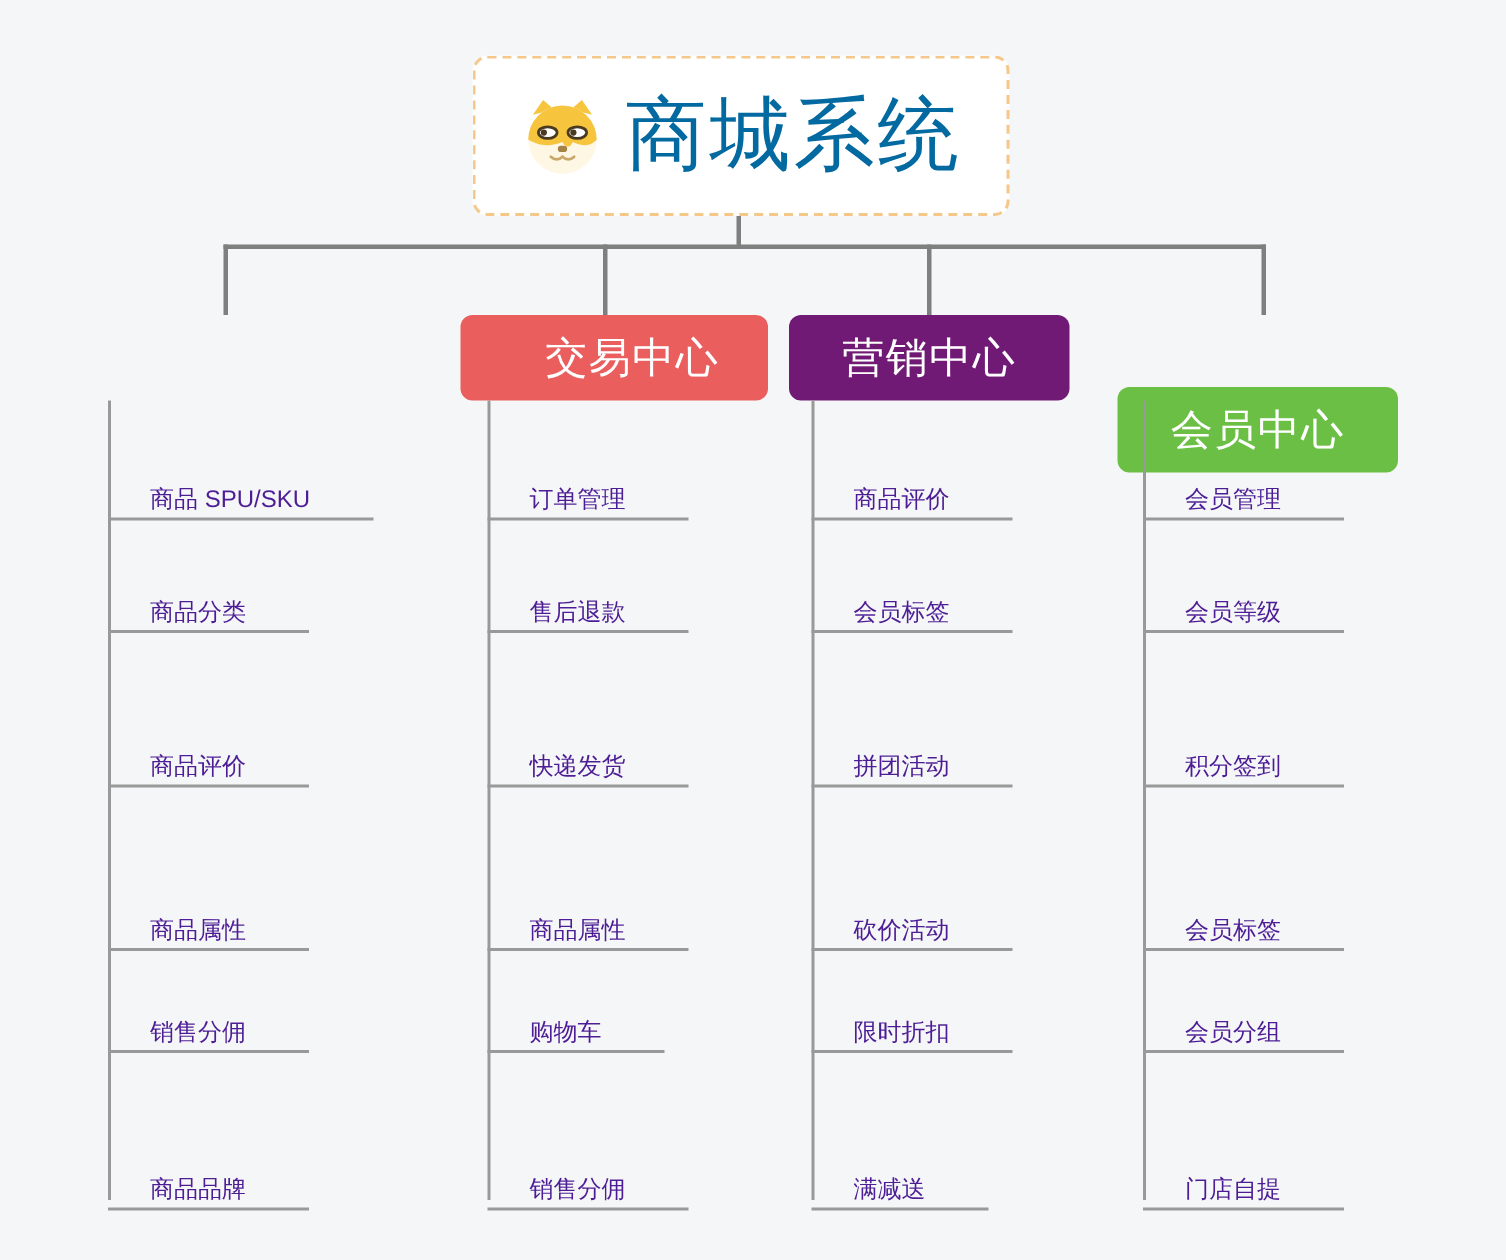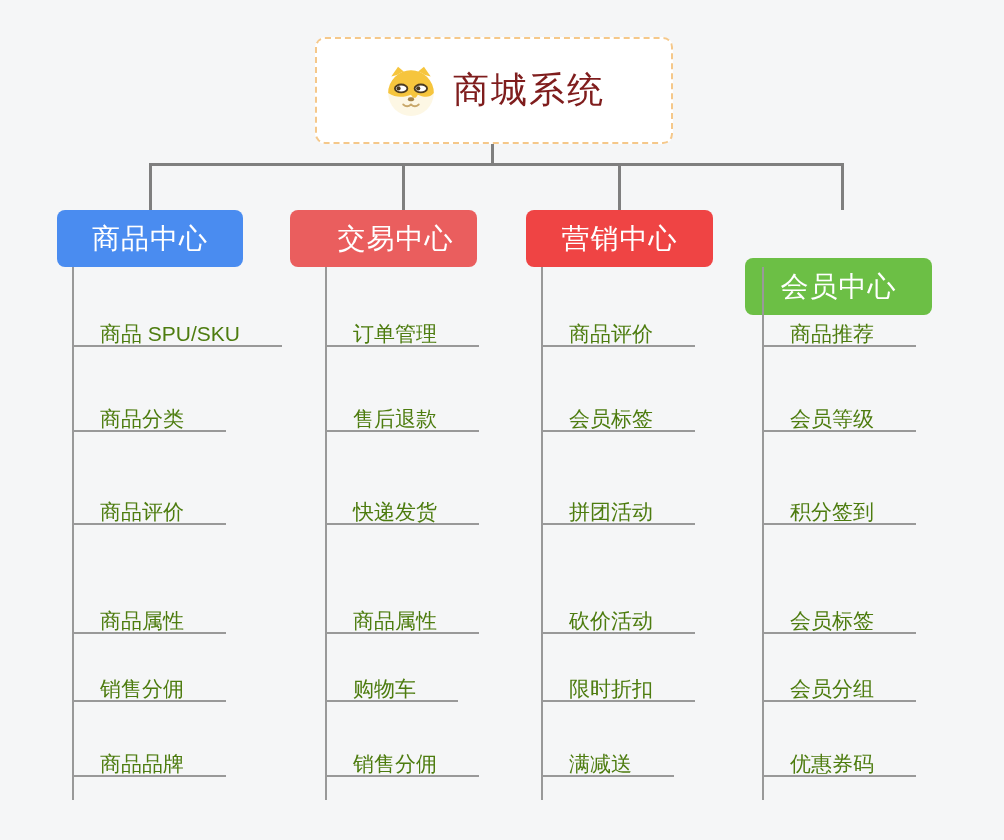--- a/index.html
+++ b/index.html
@@ -19,23 +19,23 @@
     width: 358px; height: 107px;
     background: #ffffff;
     border: 2px dashed #f5c88a;
     border-radius: 10px;
     display: flex;
     align-items: center;
     justify-content: center;
     gap: 14px;
   }
   .root-title {
-    font-size: 36px;
+    font-size: 54px;
     letter-spacing: 2px;
-    color: #7f1d1d;
+    color: #0369a1;
   }
 
   
   .connector { position: absolute; background: #7f7f7f; }
   .c-root-drop   { left: 491px; top: 143px; width: 3px;  height: 22px; }
   .c-hline       { left: 149px; top: 163px; width: 695px; height: 3px; }
   .c-drop-1      { left: 149px; top: 163px; width: 3px;  height: 47px; }
   .c-drop-2      { left: 402px; top: 163px; width: 3px;  height: 47px; }
   .c-drop-3      { left: 618px; top: 163px; width: 3px;  height: 47px; }
   .c-drop-4      { left: 841px; top: 163px; width: 3px;  height: 47px; }
@@ -47,21 +47,21 @@
     border-radius: 8px;
     display: flex;
     align-items: center;
     justify-content: center;
     color: #ffffff;
     font-size: 28px;
     letter-spacing: 1px;
     cursor: default;
   }
   .bb-1 { left: 57px;  width: 186px; }
-  .bb-2 { left: 290px; width: 187px; padding-left: 24px; }
+  .bb-2 { left: 307px; width: 205px; padding-left: 24px; }
   .bb-3 { left: 526px; width: 187px; }
   .bb-4 { left: 745px; width: 187px; }
 
   
   .branch-children {
     position: absolute;
     top: 267px;
     width: 1px; height: 540px;
   }
   .bc-1 { left: 72px; }
@@ -74,30 +74,30 @@
     width: 2px; height: 533px;
     background: #999999;
   }
   .child {
     position: absolute;
     left: 0;
     height: 26px;
     line-height: 26px;
     padding: 0 42px 8px 28px;
     border-bottom: 2px solid #999999;
-    font-size: 21px;
-    color: #4d7c0f;
+    font-size: 16px;
+    color: #4c1d95;
     white-space: nowrap;
   }
   .ci-0 { top: 54px; }
-  .ci-1 { top: 139px; }
+  .ci-1 { top: 129px; }
   .ci-2 { top: 232px; }
   .ci-3 { top: 321px; margin-top: 20px; }
   .ci-4 { top: 409px; }
-  .ci-5 { top: 484px; }
+  .ci-5 { top: 514px; }
 </style>
 </head>
 <body>
 
 <div class="canvas">
 
   <div class="connector c-root-drop"></div>
   <div class="connector c-hline"></div>
   <div class="connector c-drop-1"></div>
   <div class="connector c-drop-2"></div>
@@ -115,27 +115,24 @@
         <ellipse cx="73" cy="45" rx="12" ry="7.5" fill="#ffffff" stroke="#4a3a20" stroke-width="3.5"></ellipse>
         <circle cx="30" cy="45" r="4" fill="#4a3a20"></circle>
         <circle cx="68" cy="45" r="4" fill="#4a3a20"></circle>
         <rect x="48" y="62" width="12" height="8" rx="4" fill="#a58347"></rect>
         <path d="M39 76 q7.5 7 15 0 q7.5 7 15 0" stroke="#c9a86a" stroke-width="3.5" fill="none" stroke-linecap="round"></path>
       </svg>
     </span>
     <span class="root-title">商城系统</span>
   </div>
 
-  <div class="branch-box bb-1" style="background-color: rgb(74, 140, 240);">
-    <span>商品中心</span>
-  </div>
   <div class="branch-box bb-2" style="background-color: rgb(234, 94, 94);">
     <span>交易中心</span>
   </div>
-  <div class="branch-box bb-3" style="background-color: #ef4444; text-align: right;">
+  <div class="branch-box bb-3" style="background-color: #701a75; text-align: right;">
     <span>营销中心</span>
   </div>
   <div class="branch-box bb-4" style="background-color: rgb(108, 191, 69); margin-top: 48px;">
     <span>会员中心</span>
   </div>
 
   <div class="branch-children bc-1">
     <div class="vline"></div>
     <div class="child ci-0">商品 SPU/SKU</div>
     <div class="child ci-1">商品分类</div>
@@ -160,21 +157,21 @@
     <div class="child ci-0">商品评价</div>
     <div class="child ci-1">会员标签</div>
     <div class="child ci-2">拼团活动</div>
     <div class="child ci-3">砍价活动</div>
     <div class="child ci-4">限时折扣</div>
     <div class="child ci-5">满减送</div>
   </div>
 
   <div class="branch-children bc-4">
     <div class="vline"></div>
-    <div class="child ci-0">商品推荐</div>
+    <div class="child ci-0">会员管理</div>
     <div class="child ci-1">会员等级</div>
     <div class="child ci-2">积分签到</div>
     <div class="child ci-3">会员标签</div>
     <div class="child ci-4">会员分组</div>
-    <div class="child ci-5">优惠券码</div>
+    <div class="child ci-5">门店自提</div>
   </div>
 
 </div>
 
 </body></html>

